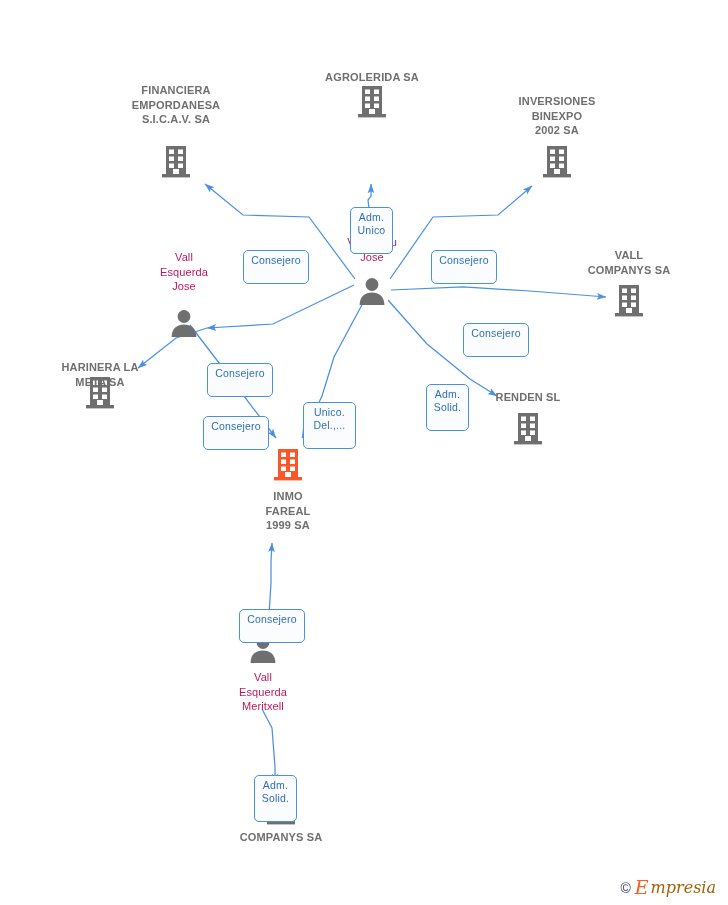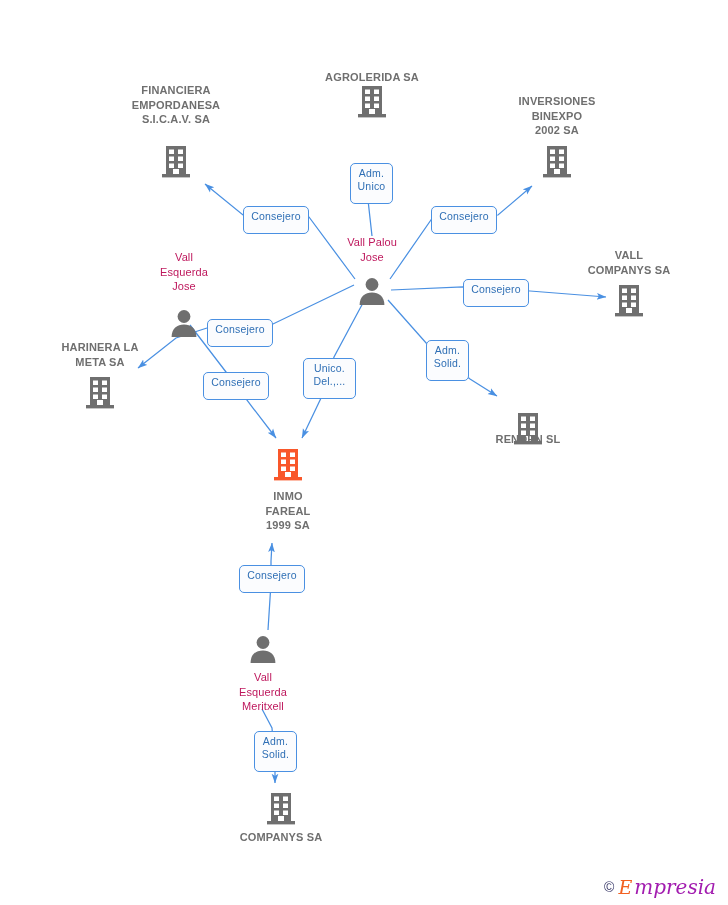--- a/index.html
+++ b/index.html
@@ -61,24 +61,25 @@
   .reltag {
     position: absolute;
     box-sizing: border-box;
     background: #fbfcfe;
     border: 1.4px solid #4a90e2;
     border-radius: 5px;
     color: #2f6fb5;
     font-size: 10.5px;
     line-height: 13px;
     text-align: center;
-    padding: 3px 6px 10px 6px;
+    padding: 3px 6px 16px 6px;
     white-space: pre-line;
     letter-spacing: 0.2px;
     box-shadow: 0 0 0 0 rgba(0,0,0,0);
+    margin-top: 44px;
   }
   .watermark {
     position: absolute;
     right: 12px;
     bottom: 8px;
     display: flex;
     align-items: center;
     gap: 4px;
     font-size: 15px;
     color: #2b6ca3;
@@ -91,22 +92,22 @@
     font-family: "DejaVu Serif", serif;
     font-style: italic;
     color: #f26122;
     font-size: 19px;
     line-height: 1;
     margin-right: -2px;
   }
   .watermark .brandrest {
     font-family: "DejaVu Serif", serif;
     font-style: italic;
-    color: #a21caf;
-    font-size: 20px;
+    color: #a16207;
+    font-size: 16px;
     line-height: 1;
   }
 </style>
 </head>
 <body>
 
 <div id="canvas">
 
   <svg class="edges" viewBox="0 0 728 905">
     <defs>
@@ -215,40 +216,40 @@
             <rect x="17" y="4.5" width="5" height="4.5" fill="#fff"></rect>
             <rect x="8" y="11.5" width="5" height="4.5" fill="#fff"></rect>
             <rect x="17" y="11.5" width="5" height="4.5" fill="#fff"></rect>
             <rect x="8" y="18.5" width="5" height="4.5" fill="#fff"></rect>
             <rect x="17" y="18.5" width="5" height="4.5" fill="#fff"></rect>
             <rect x="12" y="24" width="6" height="5.2" fill="#fff"></rect>
             <rect x="1" y="29" width="28" height="3.4" fill="#6f6f6f"></rect>
           </svg>
         </div>
       </div>
-      <div class="node" style="left: 100px; top: 340px;">
+      <div class="node" style="left: 100px; top: 360px;">
         <div class="label company">HARINERA LA
 META SA</div>
       </div>
       <div class="node" style="left: 528px; top: 412px;">
         <div class="icon-wrap">
           <svg width="30" height="34" viewBox="0 0 30 34">
             <rect x="5" y="1" width="20" height="28" fill="#6f6f6f"></rect>
             <rect x="8" y="4.5" width="5" height="4.5" fill="#fff"></rect>
             <rect x="17" y="4.5" width="5" height="4.5" fill="#fff"></rect>
             <rect x="8" y="11.5" width="5" height="4.5" fill="#fff"></rect>
             <rect x="17" y="11.5" width="5" height="4.5" fill="#fff"></rect>
             <rect x="8" y="18.5" width="5" height="4.5" fill="#fff"></rect>
             <rect x="17" y="18.5" width="5" height="4.5" fill="#fff"></rect>
             <rect x="12" y="24" width="6" height="5.2" fill="#fff"></rect>
             <rect x="1" y="29" width="28" height="3.4" fill="#6f6f6f"></rect>
           </svg>
         </div>
       </div>
-      <div class="node" style="left: 528px; top: 390px; margin-top: 42px;">
+      <div class="node" style="left: 528px; top: 390px;">
         <div class="label company">RENDEN SL</div>
       </div>
       <div class="node" style="left: 288px; top: 448px;">
         <div class="icon-wrap">
           <svg width="30" height="34" viewBox="0 0 30 34">
             <rect x="5" y="1" width="20" height="28" fill="#f9572a"></rect>
             <rect x="8" y="4.5" width="5" height="4.5" fill="#fff"></rect>
             <rect x="17" y="4.5" width="5" height="4.5" fill="#fff"></rect>
             <rect x="8" y="11.5" width="5" height="4.5" fill="#fff"></rect>
             <rect x="17" y="11.5" width="5" height="4.5" fill="#fff"></rect>

